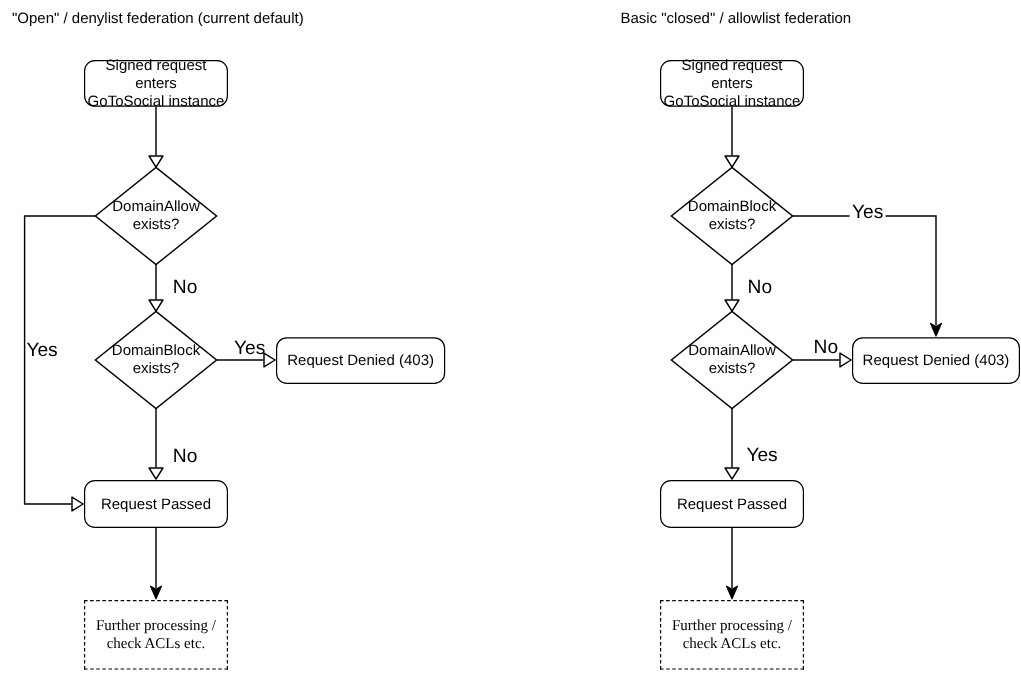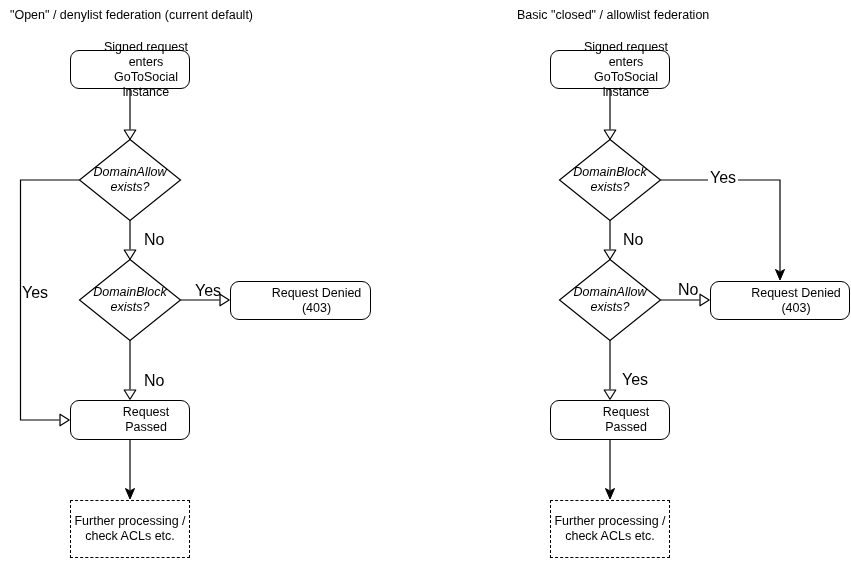--- a/index.html
+++ b/index.html
@@ -24,29 +24,28 @@
     box-sizing: border-box;
     display: flex;
     flex-direction: column;
     align-items: center;
     justify-content: center;
     text-align: center;
     font-size: 12.5px;
     line-height: 15px;
     background: #ffffff;
   }
-  .rounded { border: 1px solid #000000; border-radius: 9px; padding-left: 32px; }
-  .dashed  { border: 1px dashed #000000; }
+  .rounded { border: 1px solid #000000; border-radius: 9px; }
+  .dashed  { border: 1px dashed #000000; font-family: Liberation Serif, serif; }
   .diamond-label {
     position: absolute;
     text-align: center;
     font-size: 12.5px;
     line-height: 15px;
     pointer-events: none;
-    font-style: italic;
   }
   .diamond-label span, .node span { display: block; }
   .edge-label {
     position: absolute;
     font-size: 16px;
     line-height: 14px;
     white-space: nowrap;
   }
   .edge-label.on-line { background: #ffffff; padding: 0 2px; }
   svg .wire { fill: none; stroke: #000000; stroke-width: 1.2; }

